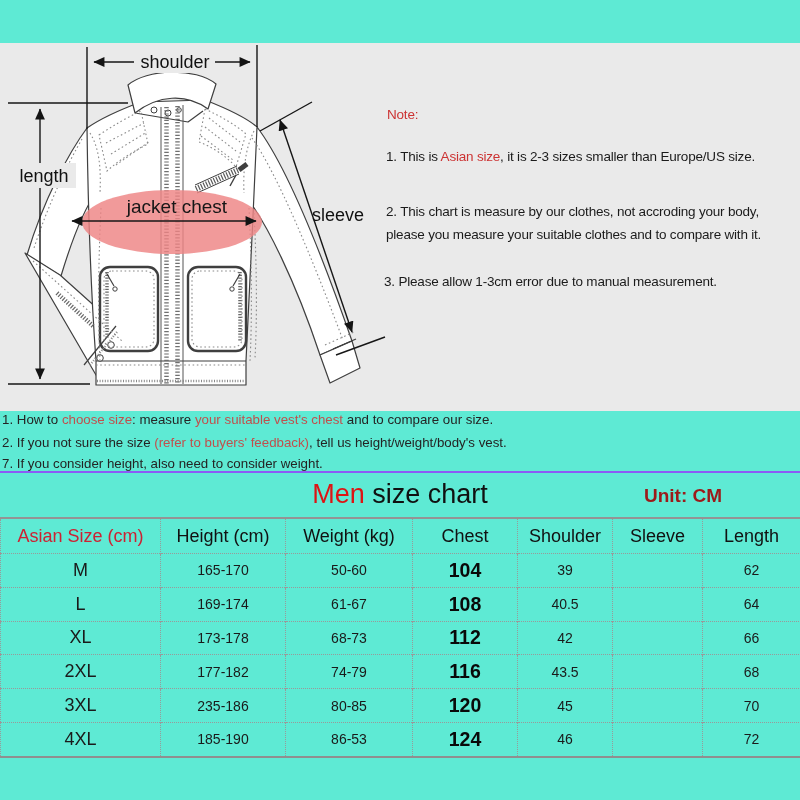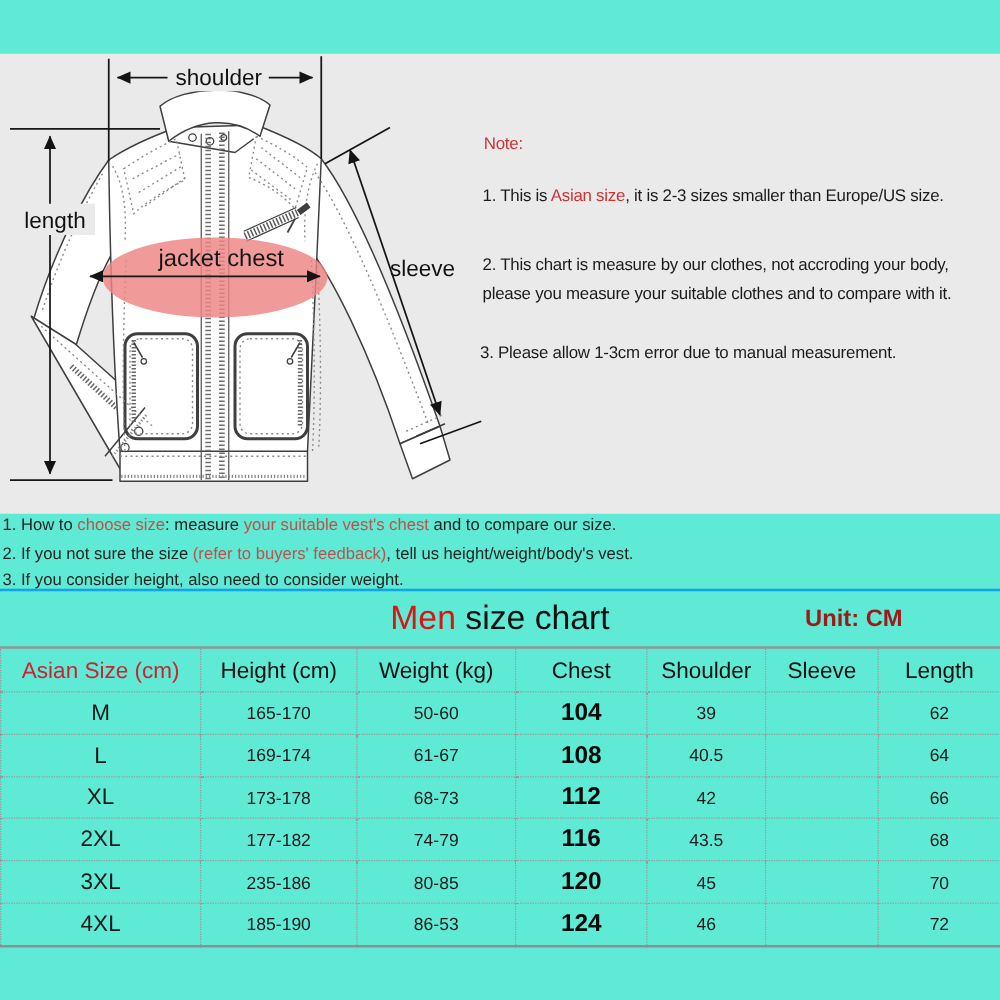--- a/index.html
+++ b/index.html
@@ -13,21 +13,21 @@
   .note-line { position:absolute; font-size:13.5px; letter-spacing:-0.2px; color:#1b1b1b; white-space:nowrap; }
   .note-heading { color:#cc3333; }
   .red-note { color:#cc3333; }
   
   .tip-line { position:absolute; left:2px; font-size:13.3px; color:#242424; white-space:nowrap; }
   .red-tip { color:#c0504d; }
   
   .table-wrap { position:absolute; left:0; top:471px; width:800px; }
   .title-row {
     position:relative; height:48px; box-sizing:border-box;
-    border-top:2px solid #0ea5e9; border-bottom:2px solid #949494;
+    border-top:2px solid #8b5cf6; border-bottom:2px solid #949494;
   }
   .title-text { position:absolute; left:0; top:6px; width:100%; text-align:center; font-size:27px; color:#101010; }
   .title-red { color:#dd1414; }
   .unit-label { position:absolute; left:644px; top:12px; font-size:19px; font-weight:bold; color:#9c1a1a; }
   table.size-table {
     border-collapse:collapse; width:800px; table-layout:fixed;
     border-left:1px dotted #999; border-right:1px dotted #999; border-bottom:2px solid #8f8f8f;
   }
   .size-table th, .size-table td { text-align:center; vertical-align:middle; padding:0; overflow:hidden; }
   .size-table thead th { height:34px; font-weight:normal; font-size:18px; color:#111; }
@@ -160,21 +160,21 @@
     <div class="note-line" style="left:386px; top:184px;">please you measure your suitable clothes and to compare with it.</div>
     <div class="note-line" style="left:384px; top:231px;">3. Please allow 1-3cm error due to manual measurement.</div>
   </div>
 
   <div class="tip-line" style="top:412px;">
     <span>1. How to </span><span class="red-tip">choose size</span><span>: measure </span><span class="red-tip">your suitable vest's chest</span><span> and to compare our size.</span>
   </div>
   <div class="tip-line" style="top:435px;">
     <span>2. If you not sure the size </span><span class="red-tip">(refer to buyers' feedback)</span><span>, tell us height/weight/body's vest.</span>
   </div>
-  <div class="tip-line" style="top:456px;">3. If you consider height, also need to consider weight.</div>
+  <div class="tip-line" style="top:456px;">7. If you consider height, also need to consider weight.</div>
 
   <div class="table-wrap">
     <div class="title-row">
       <div class="title-text">
         <span class="title-red">Men</span><span> size chart</span>
       </div>
       <div class="unit-label">Unit: CM</div>
     </div>
 
     <table class="size-table">

